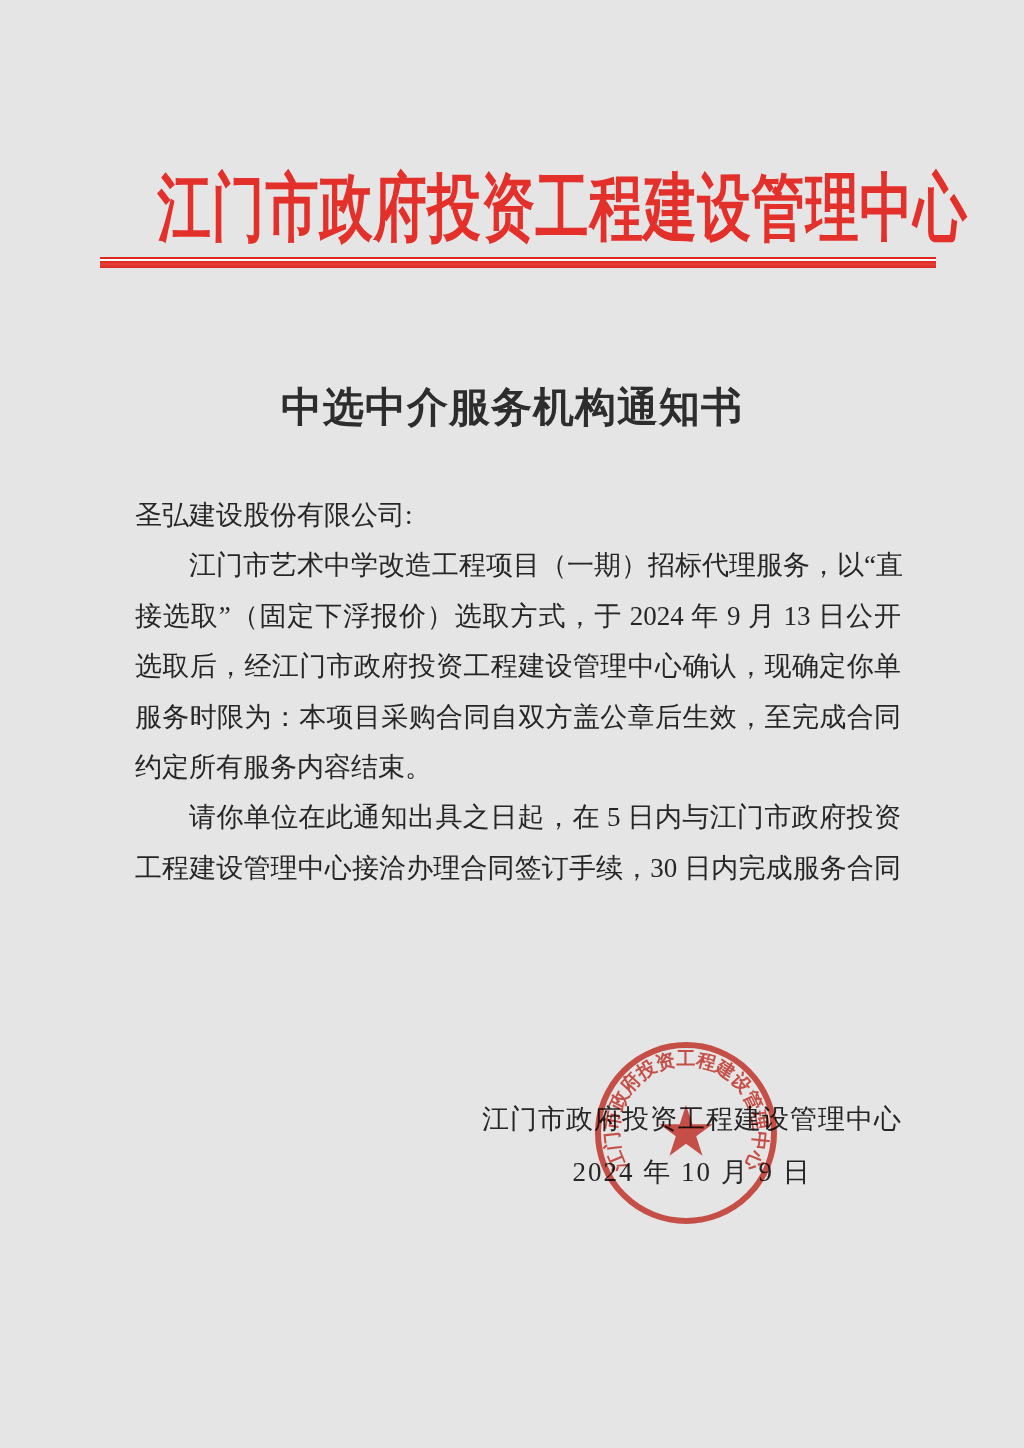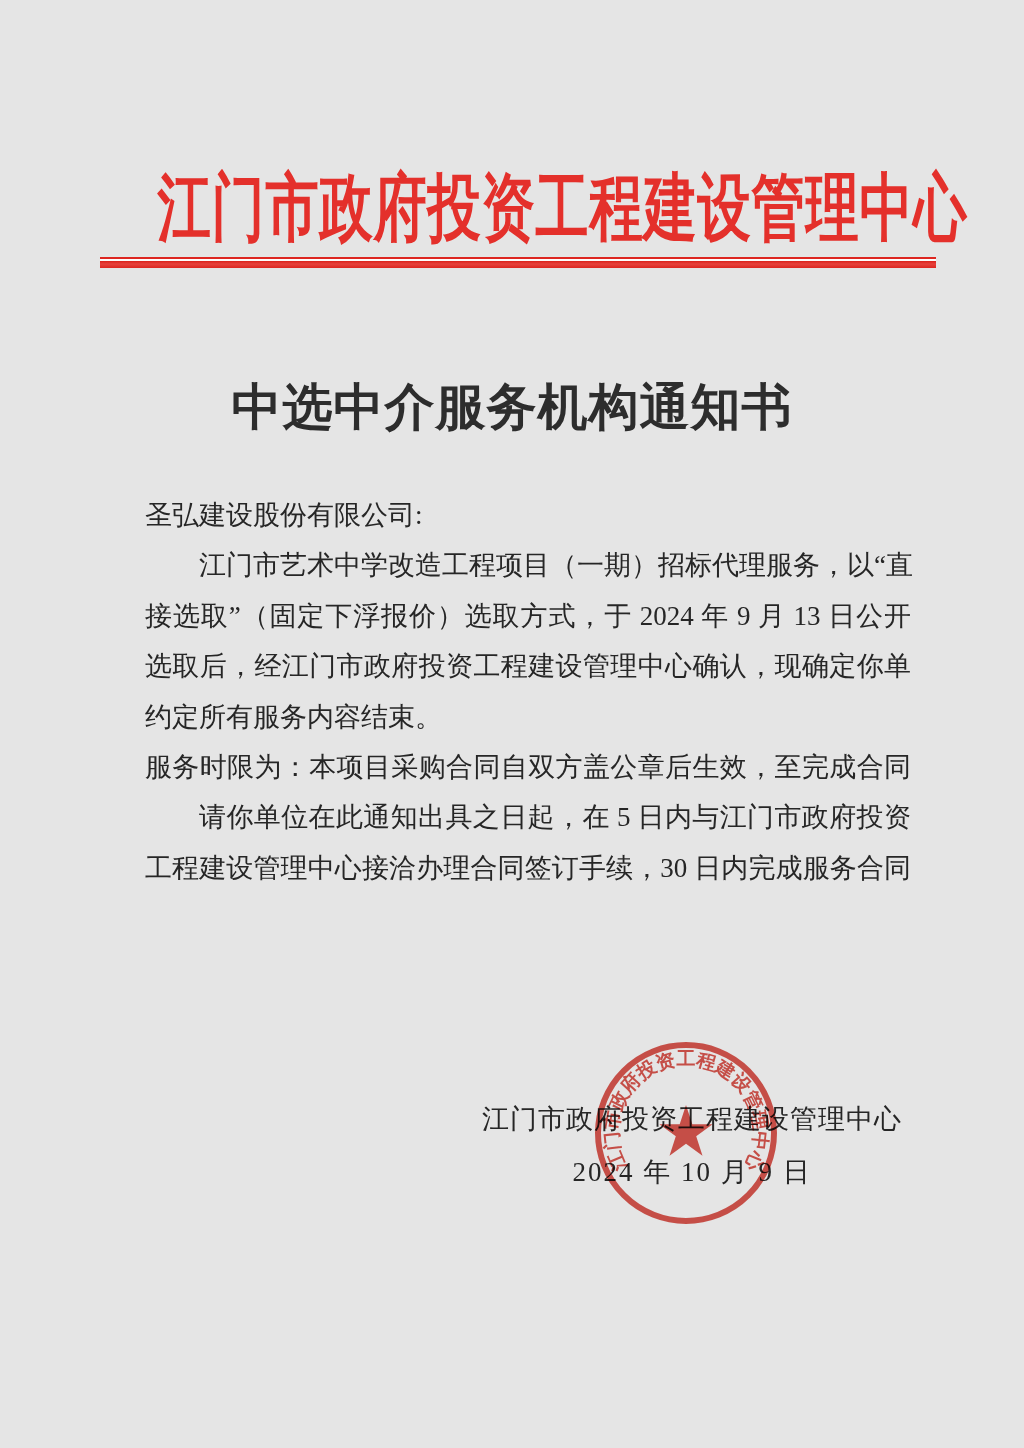--- a/index.html
+++ b/index.html
@@ -34,26 +34,26 @@
       to bottom,
       #dd2620 0px, #dd2620 2.5px,
       #fdfdfc 2.5px, #fdfdfc 4.5px,
       #dd2620 4.5px, #e6423c 7px, #dd2620 11px
     );
   }
   
   .doc-title {
     position: absolute; top: 384px; left: 0; width: 1024px;
     margin: 0; text-align: center;
-    font-size: 50px; line-height: 46px; font-weight: bold;
+    font-size: 41px; line-height: 46px; font-weight: bold;
     color: #2d2d2d; letter-spacing: 1px;
   }
   
   .body-text {
-    position: absolute; left: 145px; top: 490px; width: 766px;
+    position: absolute; left: 135px; top: 490px; width: 766px;
     font-size: 27px; color: #262626;
   }
   .addressee { line-height: 50.4px; text-align: left; }
   .line {
     line-height: 50.4px;
     white-space: nowrap;
     text-align: justify;
     text-align-last: justify;
   }
   .line.first { text-indent: 54px; }
@@ -90,22 +90,22 @@
 
   <h2 class="doc-title">中选中介服务机构通知书</h2>
 
   <main class="body-text">
     <div class="addressee">圣弘建设股份有限公司:</div>
 
     <div>
       <div class="line first">江门市艺术中学改造工程项目（一期）招标代理服务，以“直</div>
       <div class="line">接选取”（固定下浮报价）选取方式，于 2024 年 9 月 13 日公开</div>
       <div class="line">选取后，经江门市政府投资工程建设管理中心确认，现确定你单</div>
+      <div class="line">服务时限为：本项目采购合同自双方盖公章后生效，至完成合同</div>
       <div class="line last">约定所有服务内容结束。</div>
-      <div class="line">服务时限为：本项目采购合同自双方盖公章后生效，至完成合同</div>
     </div>
 
     <div>
       <div class="line first">请你单位在此通知出具之日起，在 5 日内与江门市政府投资</div>
       <div class="line">工程建设管理中心接洽办理合同签订手续，30 日内完成服务合同</div>
     </div>
   </main>
 
   <div class="sign-block">
     <div class="sign-org">江门市政府投资工程建设管理中心</div>

